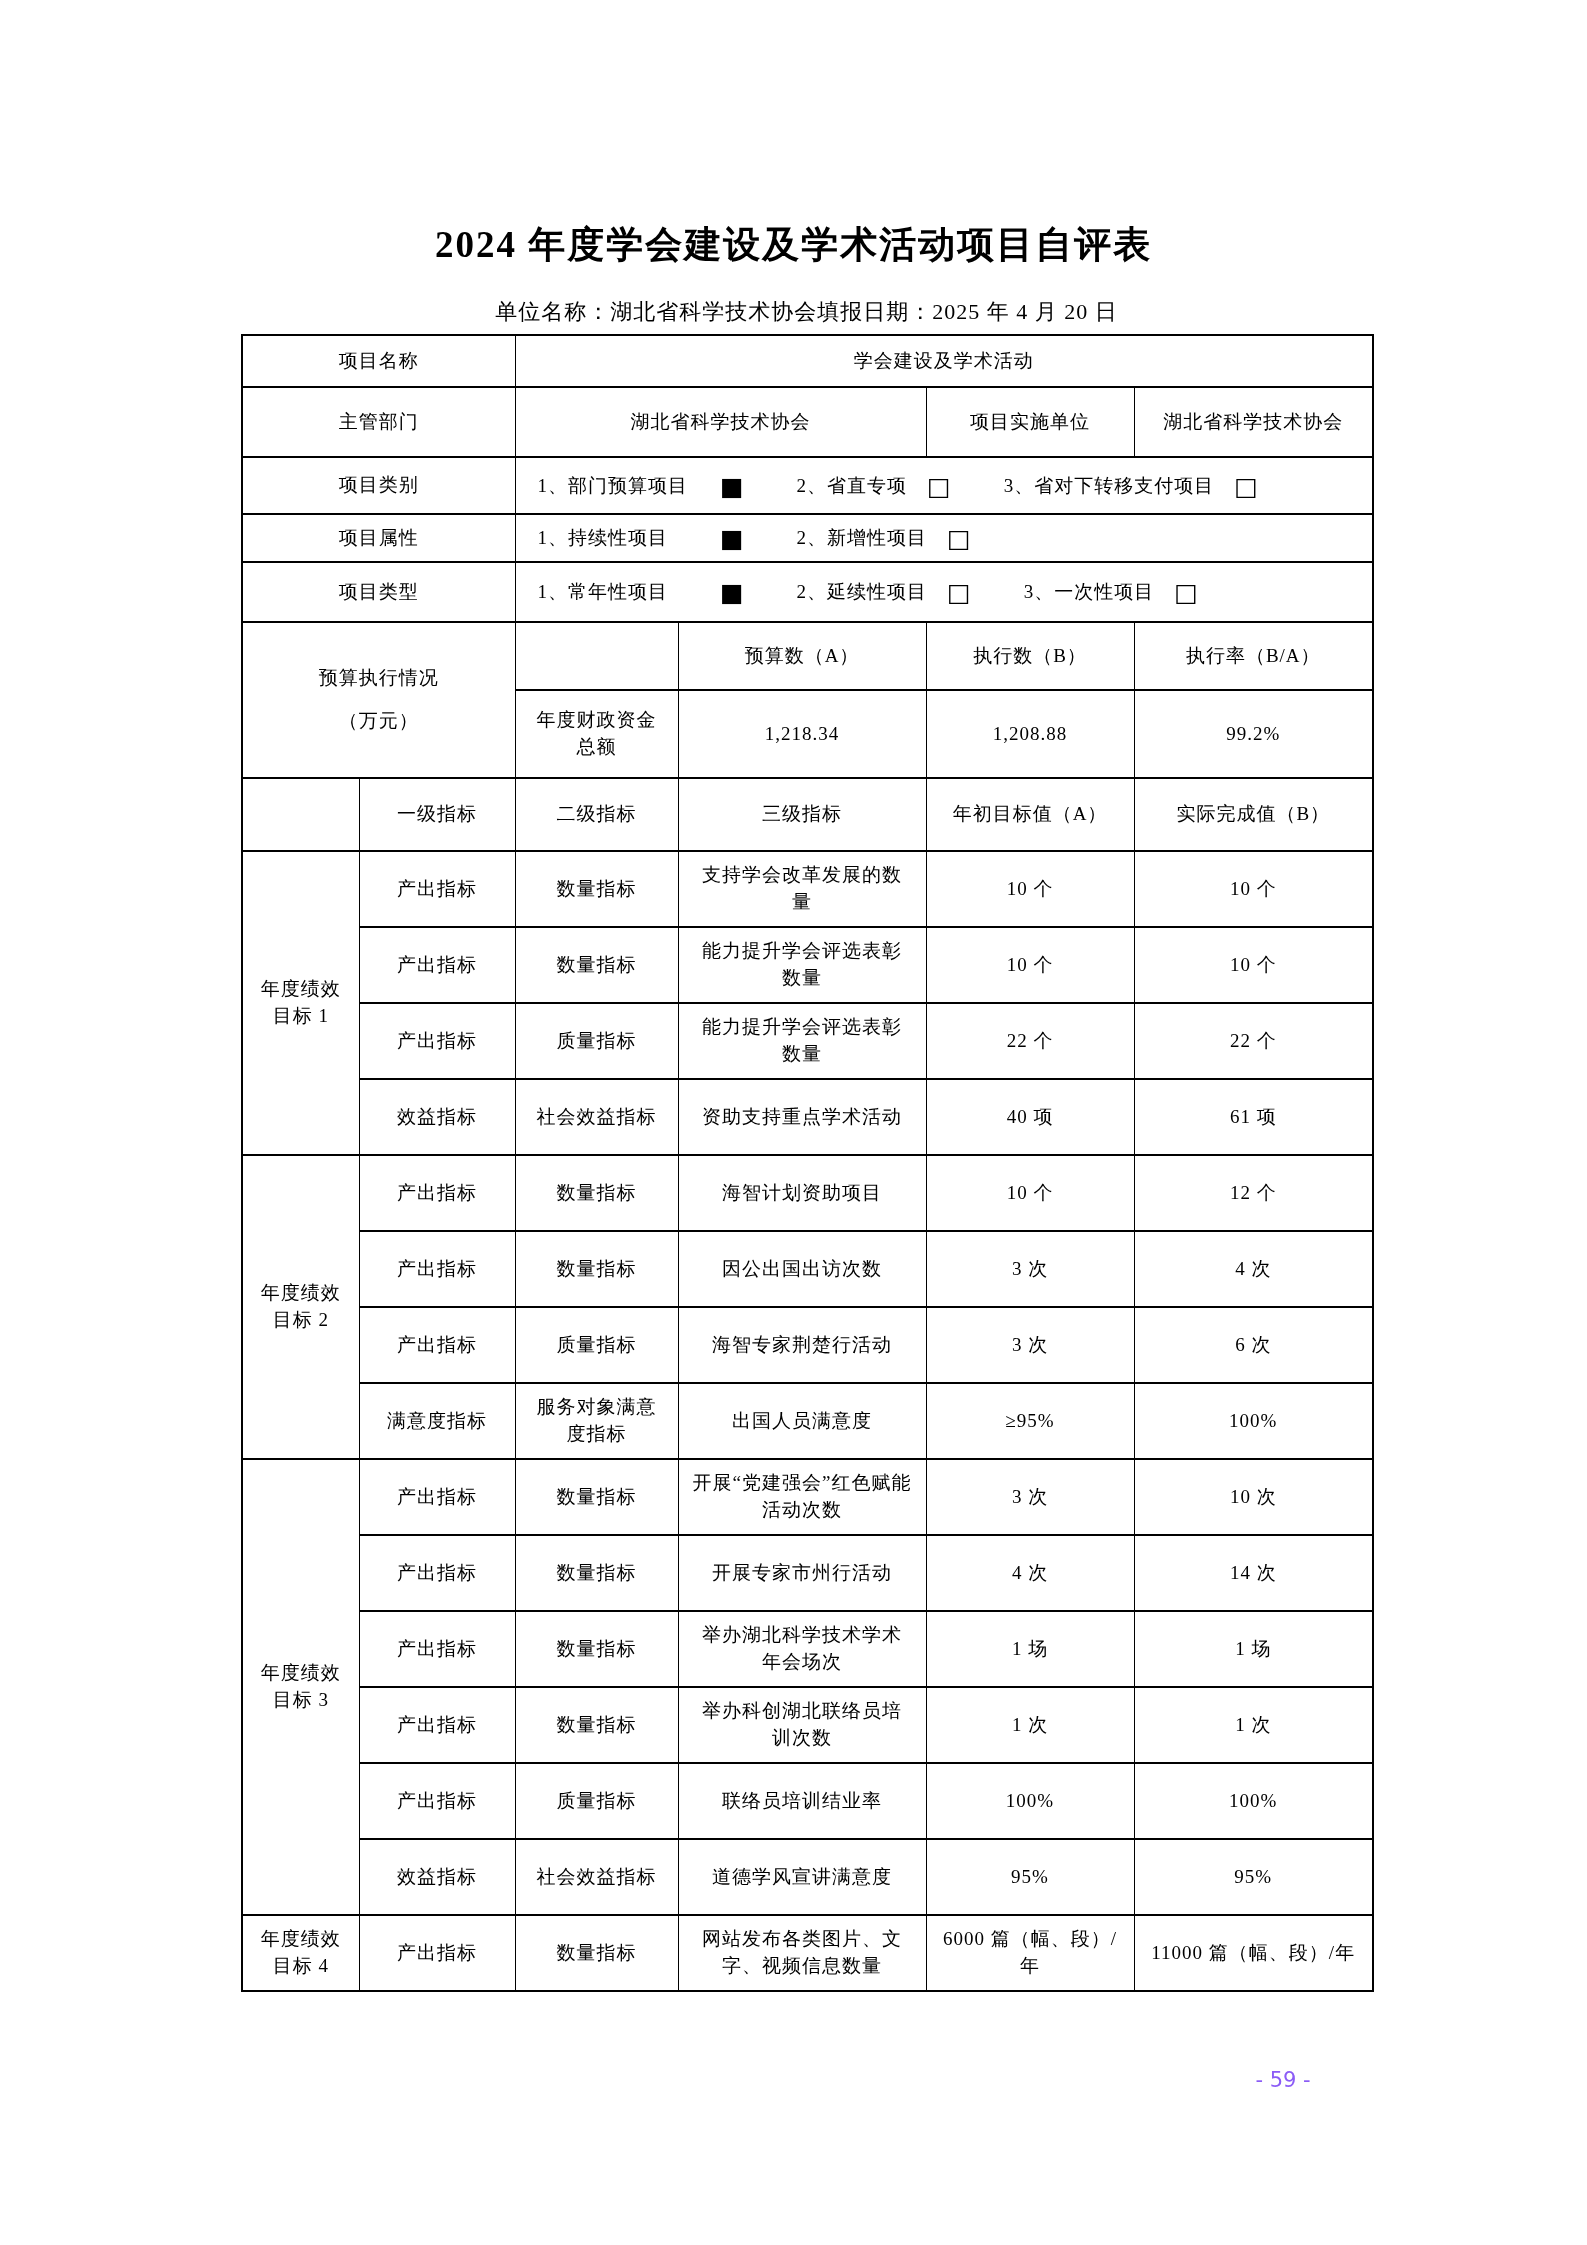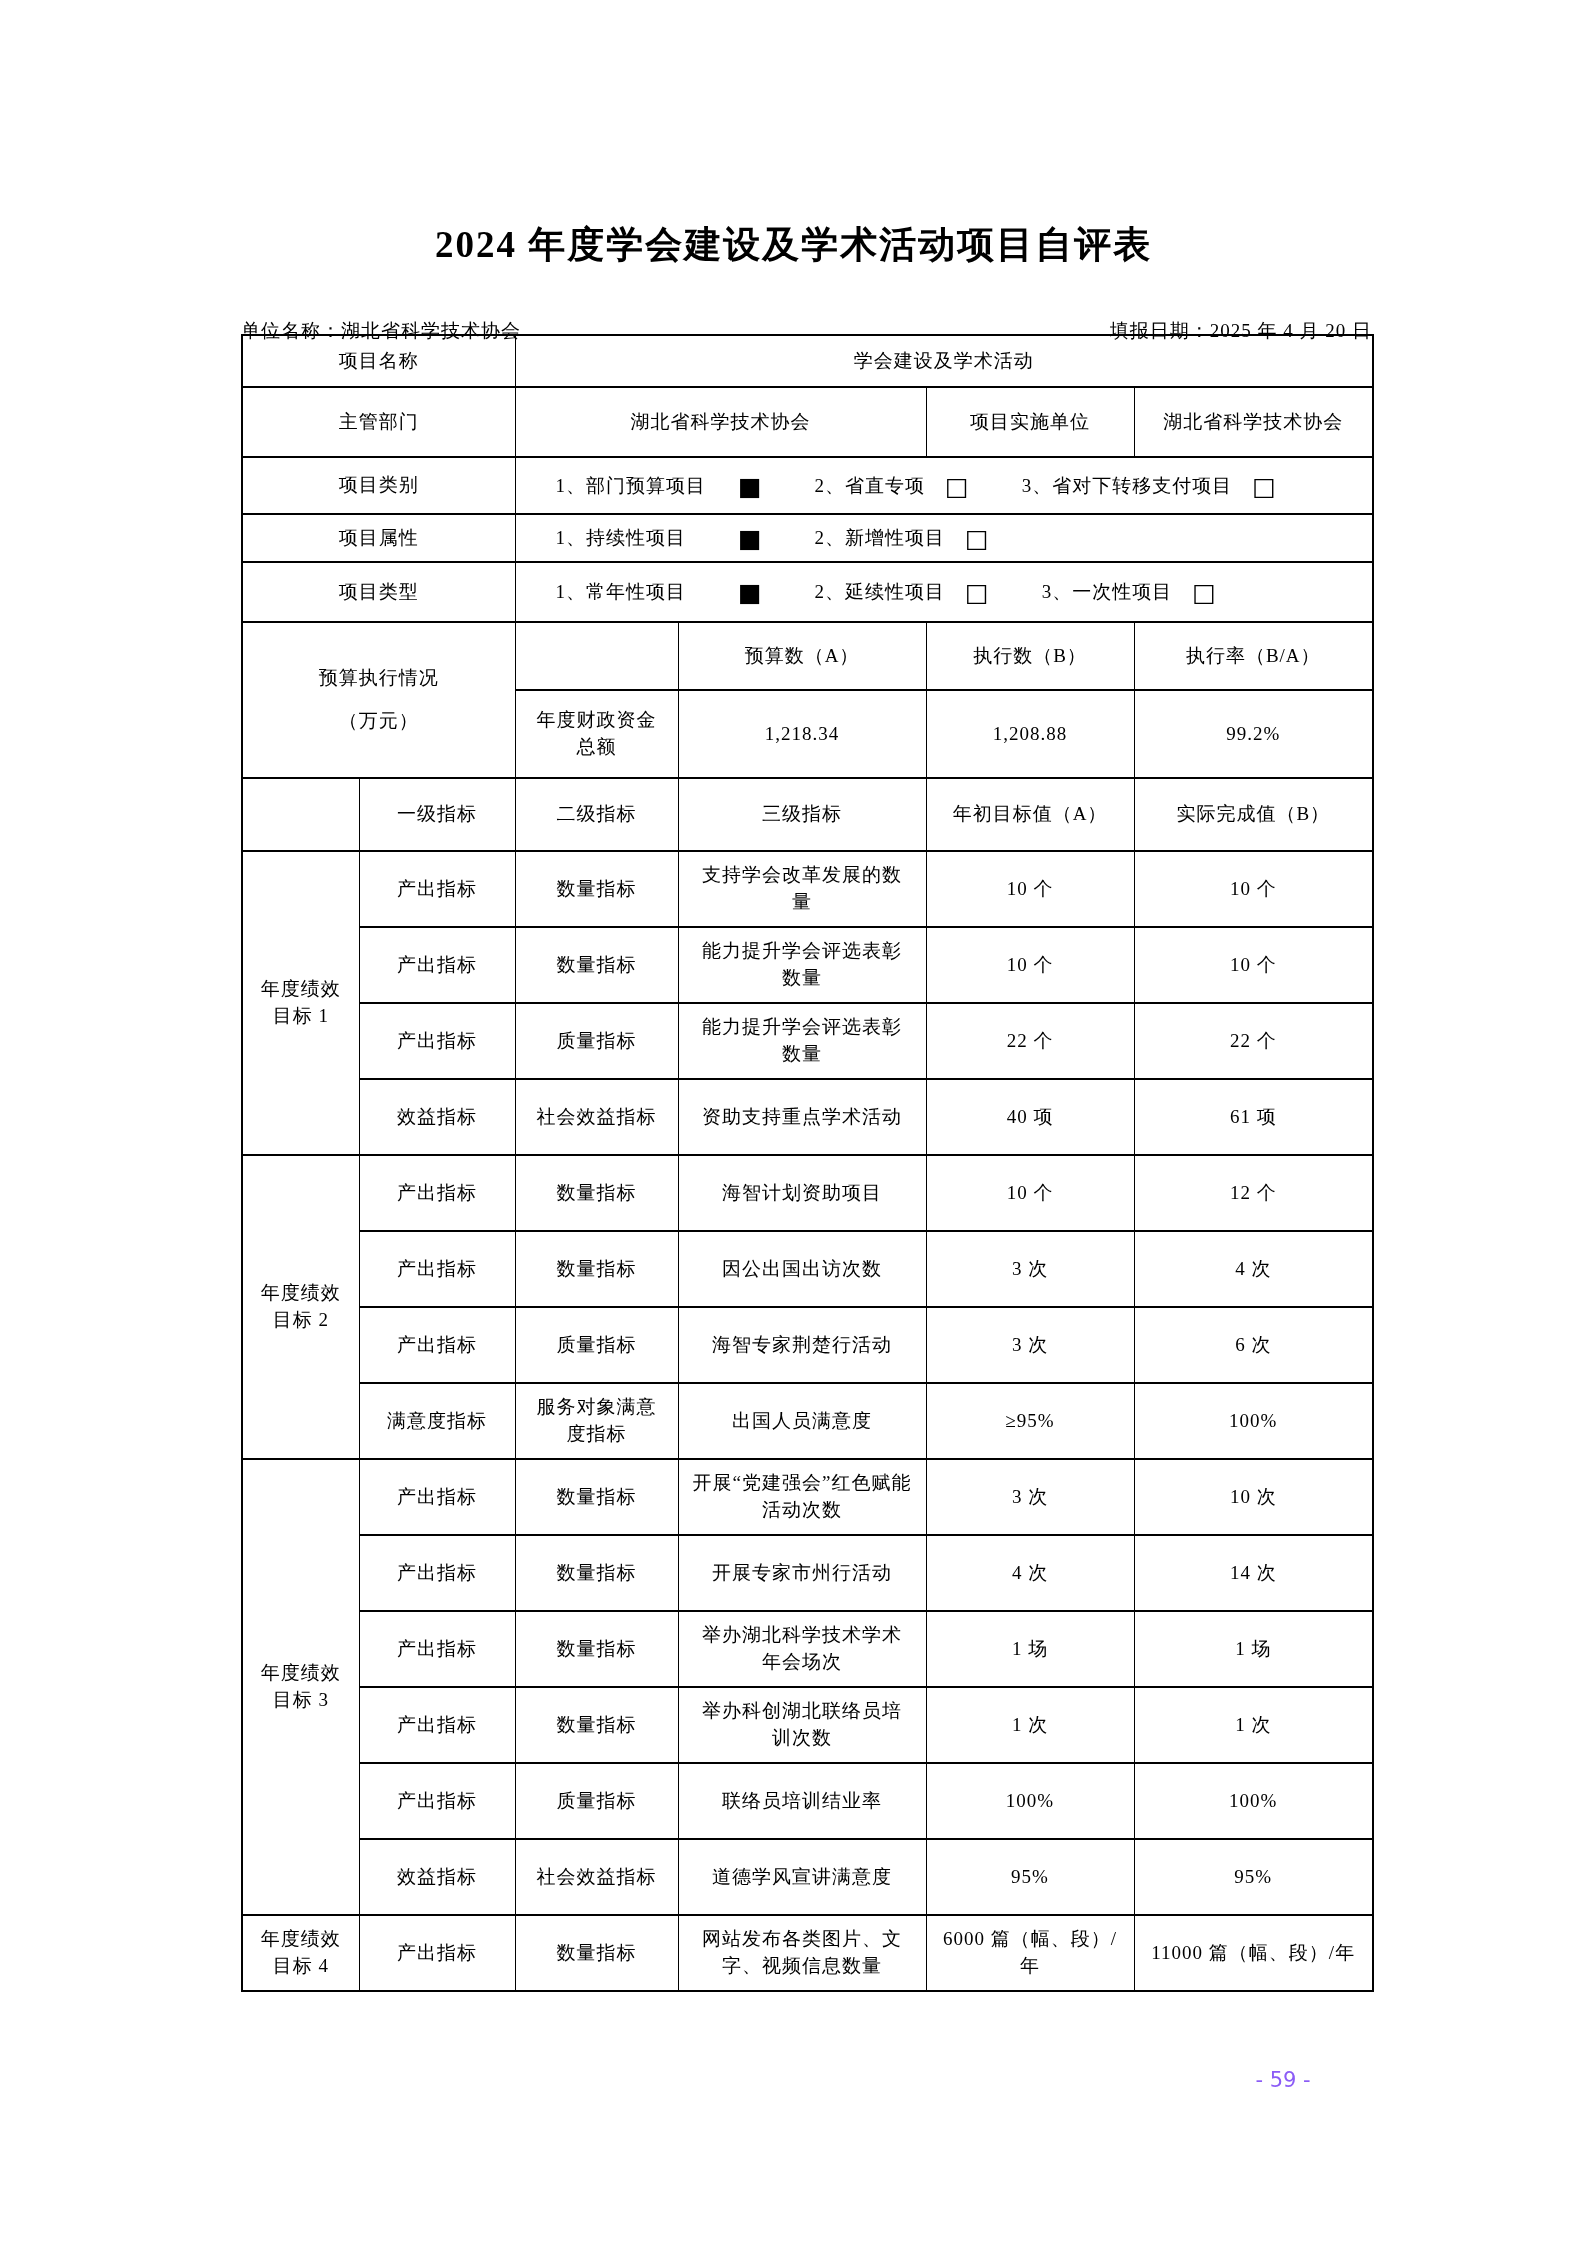--- a/index.html
+++ b/index.html
@@ -11,22 +11,22 @@
     font-family:"Liberation Serif","DejaVu Serif",serif;
     overflow:hidden;
   }
   .doc-title{
     position:absolute;top:220px;left:0;width:100%;
     text-align:center;
     font-size:37px;font-weight:bold;letter-spacing:2px;
   }
   .meta{
     position:absolute;top:297px;left:241px;width:1131px;
-    display:flex;justify-content:space-between;
-    font-size:19px;letter-spacing:1px;margin-top:21px;
+    display:flex;justify-content:center;
+    font-size:22px;letter-spacing:1px;
   }
   table.form{
     position:absolute;top:334px;left:241px;
     width:1131px;table-layout:fixed;
     border-collapse:collapse;
     font-size:19px;
     border:2px solid #000;
   }
   td{
     border-left:1px solid #000;border-right:1px solid #000;
@@ -40,21 +40,21 @@
   td.c6{padding:3px 4px;}
   tr.r-name{height:52px;}
   tr.r-dept{height:70px;}
   tr.r-cat{height:57px;}
   tr.r-attr{height:48px;}
   tr.r-type{height:60px;}
   tr.r-bhead{height:68px;}
   tr.r-bval{height:88px;}
   tr.r-ihead{height:73px;}
   tr.ind-row{height:76px;}
-  td.opts{text-align:left;padding-left:40px;}
+  td.opts{text-align:left;padding-left:22px;}
   .opt{display:inline-flex;align-items:center;margin-right:52px;vertical-align:middle;}
   .opt:last-child{margin-right:0;}
   .opt-first{width:207px;justify-content:space-between;}
   .box{
     margin-left:20px;font-size:25px;line-height:1;
     font-family:"DejaVu Sans",sans-serif;
   }
   .opt-first .box{margin-left:0;}
   .budget-label-cell div{line-height:1.4;}
   .budget-unit{margin-top:16px;}

